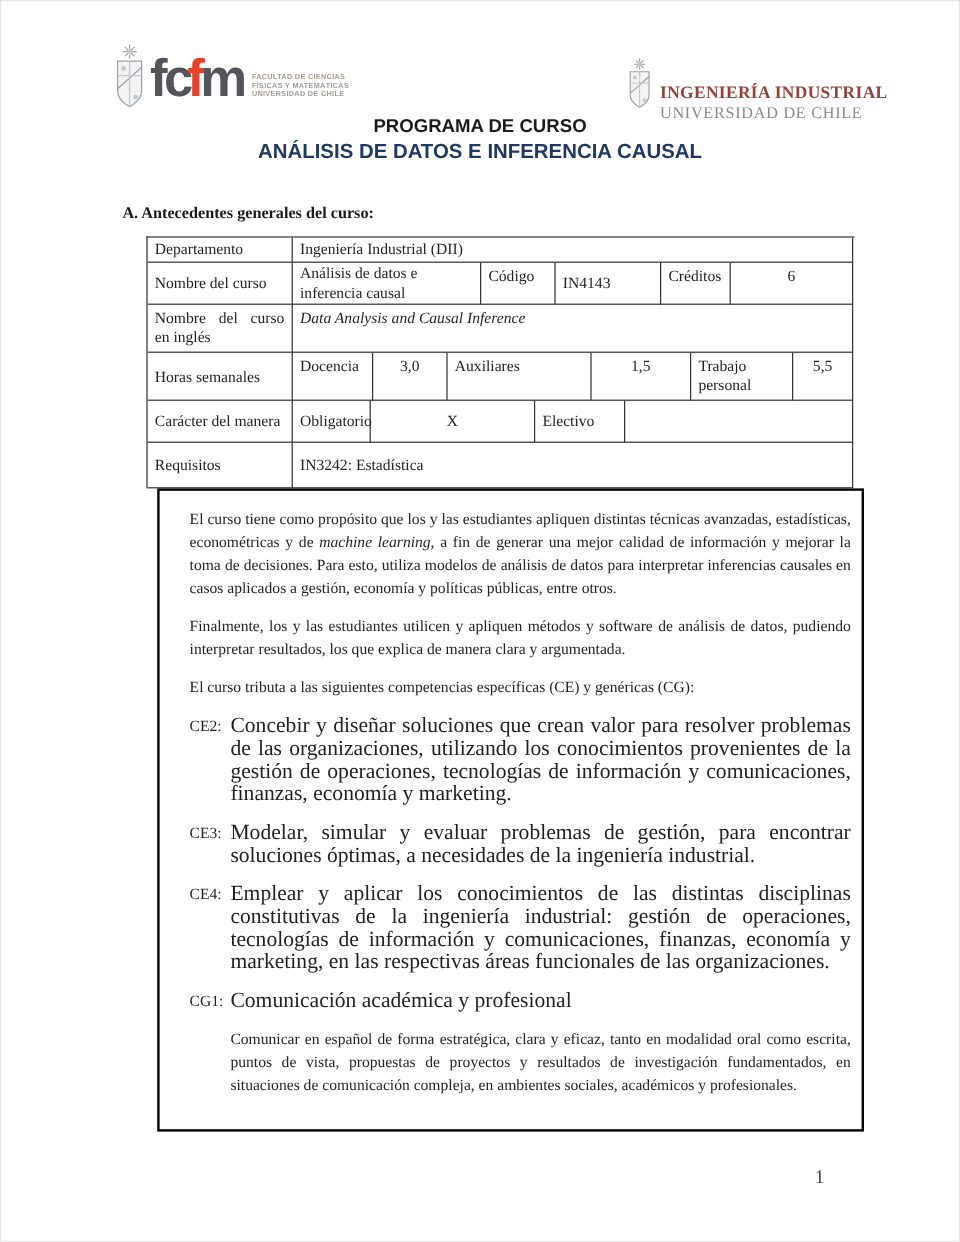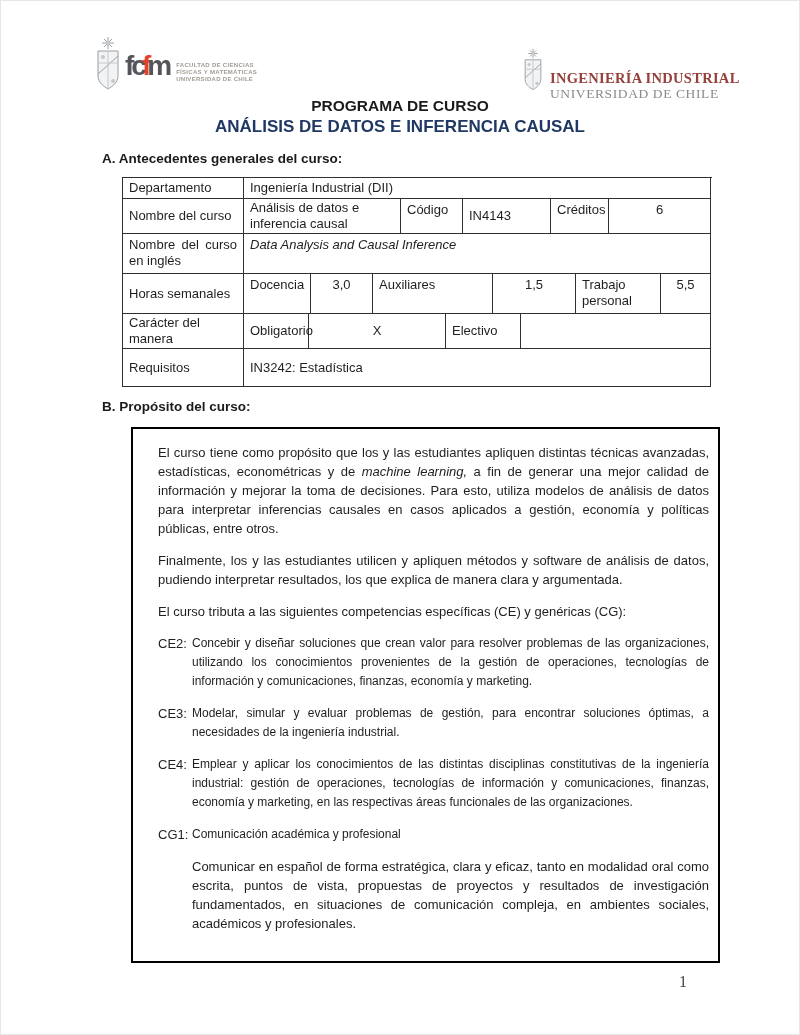--- a/index.html
+++ b/index.html
@@ -4,33 +4,33 @@
 <style>
   html,body{margin:0;padding:0;background:#fff;}
   .page{
     position:relative;width:800px;height:1035px;background:#ffffff;
     font-family:"Liberation Sans","DejaVu Sans",sans-serif;color:#1f1f1f;
     overflow:hidden;box-shadow:inset 0 0 0 1px #e6e6e6;
   }
   
   .logo-fcfm{position:absolute;left:94px;top:36px;display:flex;align-items:flex-start;}
   .crest{display:block;}
-  .fcfm-word{font-weight:bold;font-size:28px;line-height:44px;letter-spacing:-3px;margin-left:3px;margin-top:8px;}
+  .fcfm-word{font-weight:bold;font-size:44px;line-height:44px;letter-spacing:-3px;margin-left:3px;margin-top:8px;}
   .fcfm-gray{color:#54555A;}
   .fcfm-red{color:#E4422B;margin-left:-2px;margin-right:-1px;}
   .fcfm-caption{margin-left:7px;margin-top:26px;font-size:6px;line-height:7px;letter-spacing:.3px;color:#A39A92;font-weight:bold;}
   .logo-dii{position:absolute;left:522px;top:48px;display:flex;align-items:flex-start;}
   .dii-text{margin-left:6px;margin-top:22px;font-family:"Liberation Serif","DejaVu Serif",serif;}
   .dii-line1{font-weight:bold;font-size:14.5px;line-height:16px;letter-spacing:.3px;color:#96403B;}
   .dii-line2{font-size:13.5px;line-height:15px;letter-spacing:.6px;color:#8A8A8A;}
   
   .doc-title{position:absolute;left:0;top:97px;width:800px;text-align:center;font-weight:bold;font-size:15.5px;color:#1a1a1a;}
   .doc-subtitle{position:absolute;left:0;top:117px;width:800px;text-align:center;font-weight:bold;font-size:17px;color:#1F3864;}
   
-  .content{position:absolute;left:102px;top:151px;width:589px;}
+  .content{position:absolute;left:102px;top:170px;width:589px;font-family:Liberation Serif, serif;}
   .sec-head{font-weight:bold;font-size:13.5px;color:#1a1a1a;margin:0 0 11px 0;}
   .sec-head-b{margin-top:12px;margin-bottom:13px;}
   
   .tblA{width:589px;border-top:1px solid #303030;border-left:1px solid #303030;margin-left:20px;}
   .trow{display:flex;}
   .cell{
     box-sizing:border-box;border-right:1px solid #303030;border-bottom:1px solid #303030;
     padding:2px 6px;font-size:13px;line-height:16px;display:flex;align-items:center;
   }
   .top{align-items:flex-start;padding-top:3px;}
@@ -39,21 +39,21 @@
   .it{font-style:italic;}
   .h21>.cell{height:21px;} .h35>.cell{height:35px;} .h40>.cell{height:40px;} .h38>.cell{height:38px;}
   .w121{width:121px;} .w467{width:467px;} .w157{width:157px;} .w62{width:62px;} .w88{width:88px;}
   .w58{width:58px;} .w102{width:102px;} .w67{width:67px;} .w120{width:120px;} .w83{width:83px;}
   .w85{width:85px;} .w50{width:50px;} .w65{width:65px;} .w137{width:137px;} .w75{width:75px;} .w190{width:190px;}
   
   .boxB{box-sizing:border-box;width:589px;height:536px;border:2px solid #000;padding:14px 9px 20px 25px;margin-left:29px;}
   .para{font-size:13px;line-height:19px;text-align:justify;margin:0 0 13px 0;}
   .ce-row{display:flex;margin:0 0 13px 0;}
   .ce-code{flex:none;width:34px;font-size:13px;line-height:19px;}
-  .ce-text{flex:1;font-size:12px;line-height:19px;text-align:justify;}
+  .ce-text{flex:1;font-size:18px;line-height:19px;text-align:justify;}
   .ce-text-plain{text-align:left;}
   .cg-detail{margin-left:34px;font-size:13px;line-height:19px;text-align:justify;}
   
   .pgnum{position:absolute;left:679px;top:973px;font-family:"Liberation Serif","DejaVu Serif",serif;font-size:16px;color:#444;}
 </style>
 </head>
 <body>
 
 <div class="page">
 
@@ -140,21 +140,20 @@
         <div class="cell w137 ctr">X</div>
         <div class="cell w75">Electivo</div>
         <div class="cell w190"></div>
       </div>
       <div class="trow h38">
         <div class="cell w121">Requisitos</div>
         <div class="cell w467">IN3242: Estadística</div>
       </div>
     </div>
 
-    <div class="sec-head sec-head-b">B. Propósito del curso:</div>
 
     <div class="boxB">
       <p class="para"><span>El curso tiene como propósito que los y las estudiantes apliquen distintas técnicas avanzadas, estadísticas, econométricas y de </span><span class="it">machine learning,</span><span> a fin de generar una mejor calidad de información y mejorar la toma de decisiones. Para esto, utiliza modelos de análisis de datos para interpretar inferencias causales en casos aplicados a gestión, economía y políticas públicas, entre otros.</span></p>
       <p class="para">Finalmente, los y las estudiantes utilicen y apliquen métodos y software de análisis de datos, pudiendo interpretar resultados, los que explica de manera clara y argumentada.</p>
       <p class="para">El curso tributa a las siguientes competencias específicas (CE) y genéricas (CG):</p>
 
       <div class="ce-row">
         <div class="ce-code">CE2:</div>
         <div class="ce-text">Concebir y diseñar soluciones que crean valor para resolver problemas de las organizaciones, utilizando los conocimientos provenientes de la gestión de operaciones, tecnologías de información y comunicaciones, finanzas, economía y marketing.</div>
       </div>

